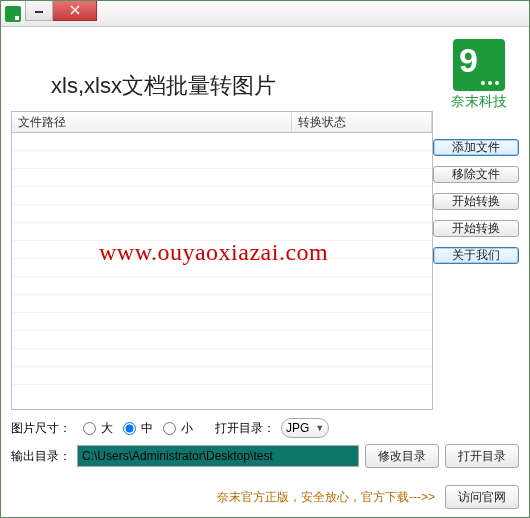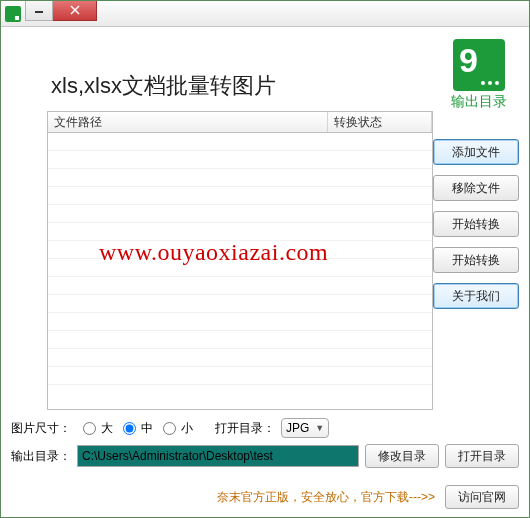--- a/index.html
+++ b/index.html
@@ -69,21 +69,21 @@
     position: absolute; left: 6px; top: 2px;
     font-size: 34px; font-weight: bold; color: #fff;
     font-family: Arial, sans-serif;
   }
   .logo-sq .dots {
     position: absolute; bottom: 6px; right: 6px;
     display: flex; gap: 3px;
   }
   .logo-sq .dots span { width: 4px; height: 4px; background: #fff; border-radius: 50%; display: block; }
   .logo-label { color: #1d9a3a; font-size: 14px; margin-top: 2px; font-weight: 500; }
-  .mid-row { display: flex; flex: 1; min-height: 0; margin-left: 36px; }
+  .mid-row { display: flex; flex: 1; min-height: 0; }
   .table-area { flex: 1; display: flex; flex-direction: column; min-width: 0; position: relative; }
   .table-head {
     display: flex; border: 1px solid #bfbfbf;
     background: linear-gradient(#fff,#efefef);
     height: 22px; align-items: center;
   }
   .th {
     padding: 0 6px; font-size: 12px; color: #333;
     border-right: 1px solid #d5d5d5;
     height: 100%; display: flex; align-items: center;
@@ -97,40 +97,40 @@
   .table-row { height: 18px; border-bottom: 1px solid #f2f2f2; }
   
   .table-body::-webkit-scrollbar { width: 16px; }
   .table-body::-webkit-scrollbar-track { background: #f0f0f0; border-left:1px solid #dcdcdc; }
   .table-body::-webkit-scrollbar-thumb { background: #cdcdcd; border:1px solid #b8b8b8; }
   .side-btns {
     width: 86px; display: flex; flex-direction: column; gap: 10px;
     padding-top: 28px;
   }
   .btn {
-    height: 26px; border: 1px solid #a8a8a8;
+    height: 17px; border: 1px solid #a8a8a8;
     background: linear-gradient(#fefefe,#e8e8e8);
     font-size: 12px; color: #222;
     border-radius: 3px;
     display:flex; align-items:center; justify-content:center;
     cursor: pointer;
   }
   .btn.highlight { border-color: #3c7fb1; box-shadow: 0 0 0 1px rgba(100,170,230,.5) inset; background: linear-gradient(#f2f9ff,#d8edfb); }
   .btn.small { height: 24px; width: 74px; }
   .bottom {
     padding-top: 8px;
     display: flex; flex-direction: column; gap: 6px;
   }
   .row { display: flex; align-items: center; gap: 6px; }
   .radio-group { display: flex; align-items: center; gap: 4px; }
   .radio-group input { margin: 0 1px 0 6px; vertical-align: middle; }
   .select {
     border: 1px solid #a8a8a8; background: linear-gradient(#fff,#eee);
     height: 20px; display: flex; align-items: center; padding: 0 4px;
-    gap: 6px; border-radius: 4px;
+    gap: 6px; border-radius: 10px;
   }
   .select .caret { font-size: 9px; color: #555; }
   .text-input {
     flex: 1; height: 22px; border: 1px solid #a8a8a8;
     background: #0f766e; padding: 0 4px; font-size: 12px;
     display: flex; align-items: center;
   }
   .footer-row { display: flex; align-items: center; gap: 6px; justify-content: flex-end; margin-top: 11px; }
   .footer-text { flex: 1; text-align: right; color: #c06a00; font-size: 12px; padding-right: 4px; }
   .watermark {
@@ -172,21 +172,21 @@
       <div class="heading">xls,xlsx文档批量转图片</div>
       <div class="logo-box">
         <div class="logo-sq">
           <span class="nine">9</span>
           <div class="dots">
               <span></span>
               <span></span>
               <span></span>
             </div>
         </div>
-        <div class="logo-label">输出目录</div>
+        <div class="logo-label">奈末科技</div>
       </div>
     </div>
 
     <div class="mid-row">
 
       <div class="table-area">
         <div class="table-head">
           <div class="th col1">文件路径</div>
           <div class="th col2">转换状态</div>
         </div>

